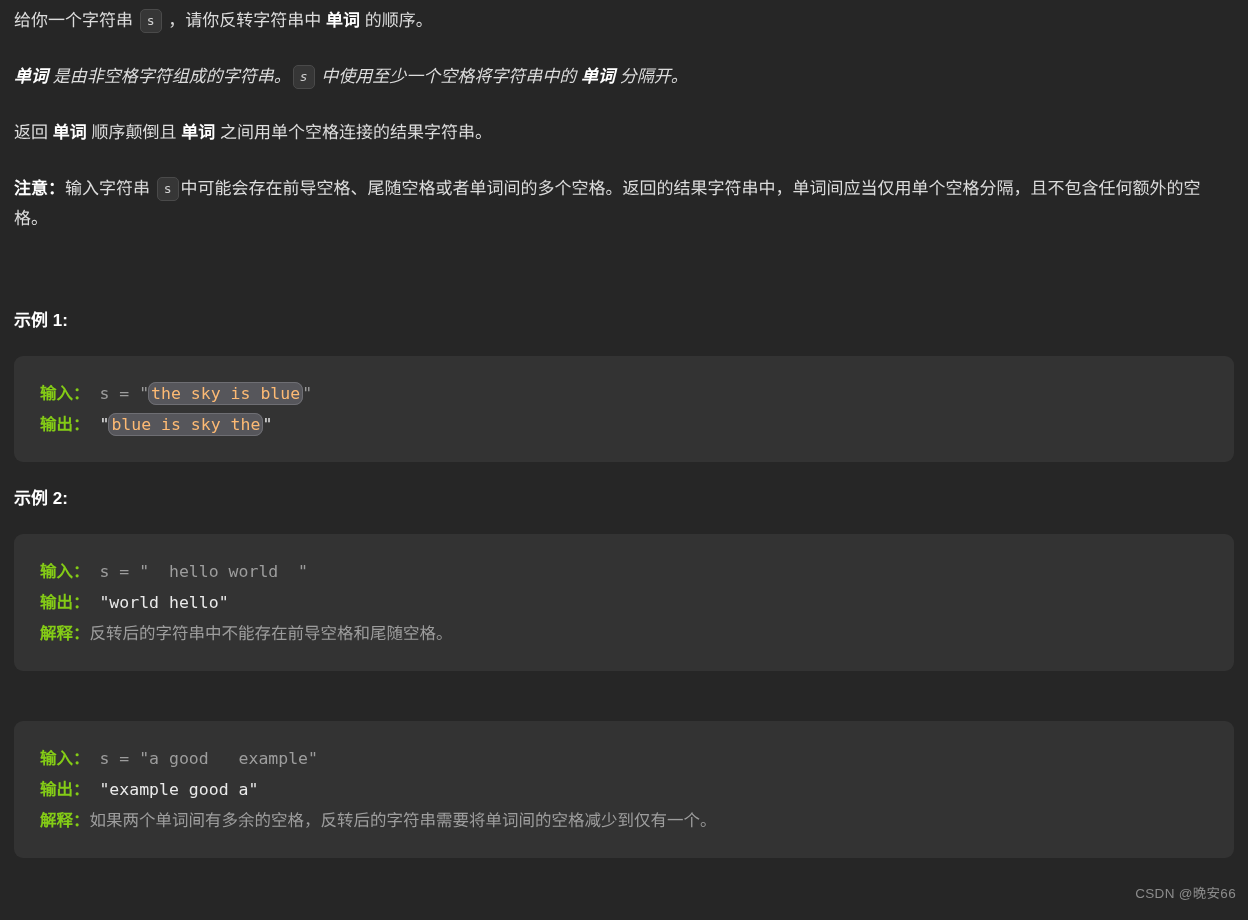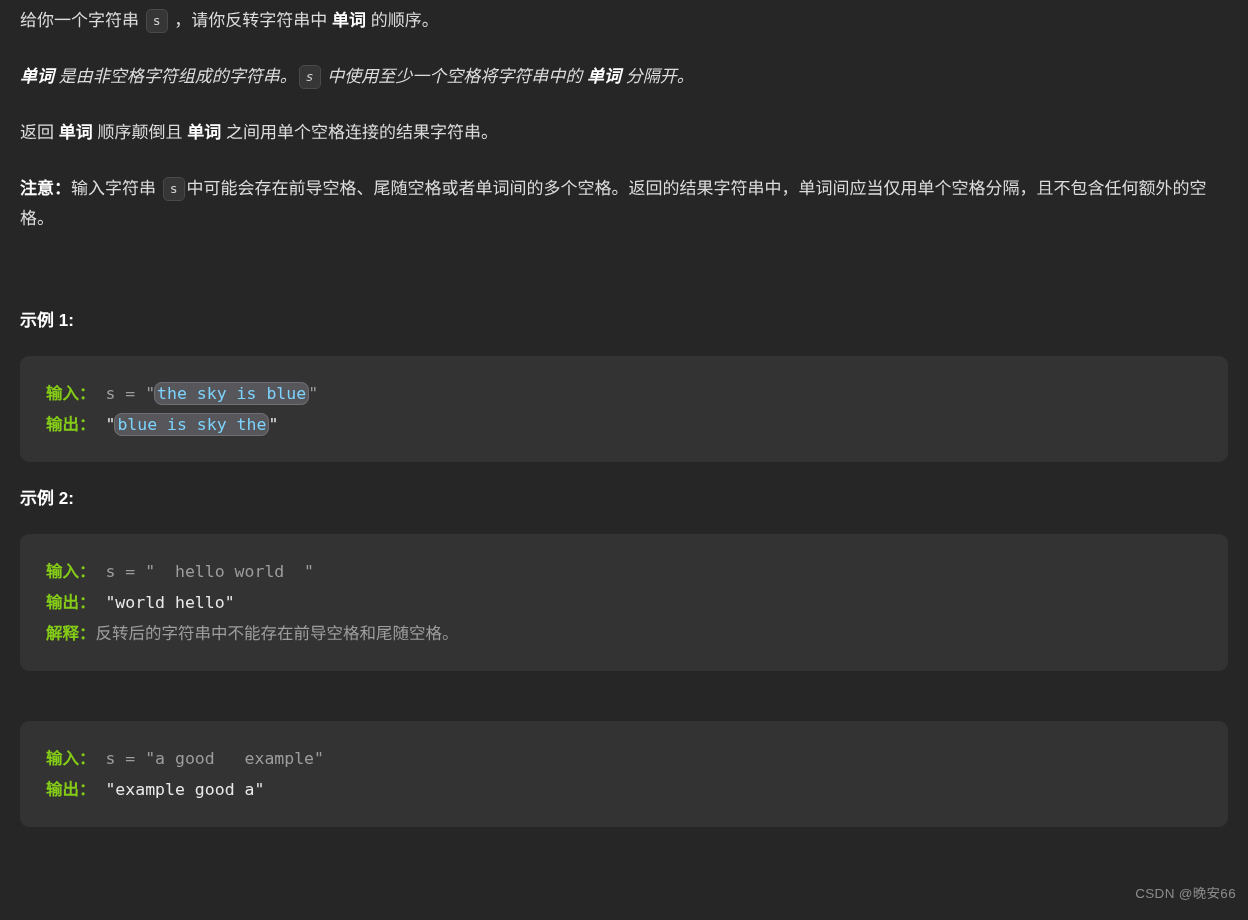--- a/index.html
+++ b/index.html
@@ -13,21 +13,21 @@
     overflow: hidden;
     font-family: "Liberation Sans", "DejaVu Sans", sans-serif;
     color: #d6d6d6;
     position: relative;
   }
   .page {
     position: relative;
     width: 1248px;
     height: 908px;
     box-sizing: border-box;
-    padding: 0 20px;
+    padding: 0 14px;
   }
 
   
   .para {
     font-size: 17px;
     line-height: 30px;
     color: #dcdcdc;
     margin: 0;
     padding: 0;
   }
@@ -88,21 +88,21 @@
     font-family: "Liberation Sans", "DejaVu Sans", sans-serif;
     color: #9d9d9d;
   }
   
   .sel {
     background: #56565b;
     border: 1px solid #6e6e73;
     border-radius: 8px;
     padding: 1px 2px;
     margin: 4px -1px;
-    color: #7dd3fc;
+    color: #fdba74;
   }
 
   
   .gap-before-heading-1 { height: 76px; }
   .gap-heading-to-block { height: 24px; }
   .gap-block-to-heading { height: 26px; }
 
   
   .watermark {
     position: absolute;
@@ -152,16 +152,17 @@
     <div class="code-line"><span class="label">输出：</span><span class="bright"> "world hello"</span></div>
     <div class="code-line"><span class="label">解释：</span><span class="cn">反转后的字符串中不能存在前导空格和尾随空格。</span></div>
   </div>
 
   <div class="gap-block-to-heading"></div>
   <div class="gap-heading-to-block"></div>
 
   <div class="code-block">
     <div class="code-line"><span class="label">输入：</span><span class="dim"> s = "a good   example"</span></div>
     <div class="code-line"><span class="label">输出：</span><span class="bright"> "example good a"</span></div>
+    <div class="code-line"><span class="label">解释：</span><span class="cn">如果两个单词间有多余的空格，反转后的字符串需要将单词间的空格减少到仅有一个。</span></div>
   </div>
 
   <div class="watermark">CSDN @晚安66</div>
 </div>
 
 </body></html>

